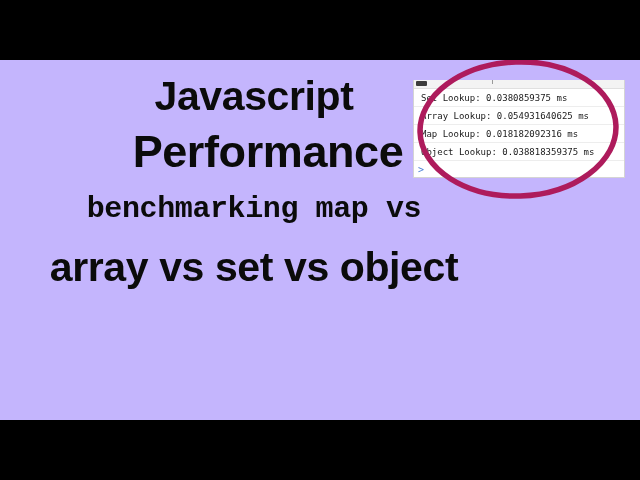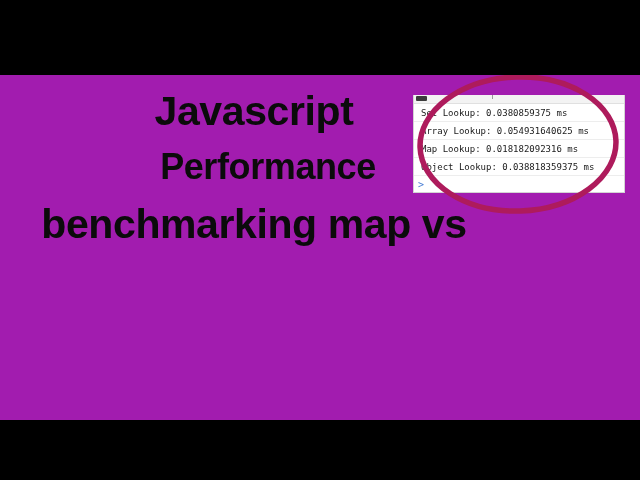--- a/index.html
+++ b/index.html
@@ -31,45 +31,44 @@
   #bar-top    { top: 0;   height: 60px; }
   #bar-bottom { top: 420px; height: 60px; }
 
   
   #stage {
     position: absolute;
     left: 0;
     top: 60px;
     width: 640px;
     height: 404px;
-    background: #a21caf;
+    background: #c4b5fd;
     overflow: hidden;
-    margin-top: 15px;
   }
 
   
   #title-block {
     position: absolute;
     left: 0;
     top: 8px;
     width: 508px;
     text-align: center;
     color: #0b0b0b;
     font-weight: 700;
     letter-spacing: -0.4px;
     z-index: 5;
     pointer-events: none;
   }
   .title-line {
     display: block;
     white-space: nowrap;
   }
   .tl-1 { font-size: 41px; line-height: 56px; }
-  .tl-2 { font-size: 36px; line-height: 56px; padding-left: 28px; }
-  .tl-3 { font-size: 41px; line-height: 58px; }
+  .tl-2 { font-size: 45px; line-height: 56px; padding-left: 28px; }
+  .tl-3 { font-size: 30px; line-height: 58px; font-family: Liberation Mono, monospace; }
   .tl-4 { font-size: 41px; line-height: 58px; }
 
   
   #console-panel {
     position: absolute;
     left: 413px;
     top: 20px;   
     width: 212px;
     height: 98px;
     background: #ffffff;
@@ -152,20 +151,21 @@
 <div id="screen">
 
   <div id="bar-top" class="bar"></div>
 
   <div id="stage">
 
     <div id="title-block">
       <span class="title-line tl-1">Javascript</span>
       <span class="title-line tl-2">Performance</span>
       <span class="title-line tl-3">benchmarking map vs</span>
+      <span class="title-line tl-4">array vs set vs object</span>
     </div>
 
     <div id="console-panel">
 
       <div id="console-toolbar">
         <div id="toolbar-menu-icon"></div>
         <div id="toolbar-tick"></div>
       </div>
 
       <div id="console-log">

